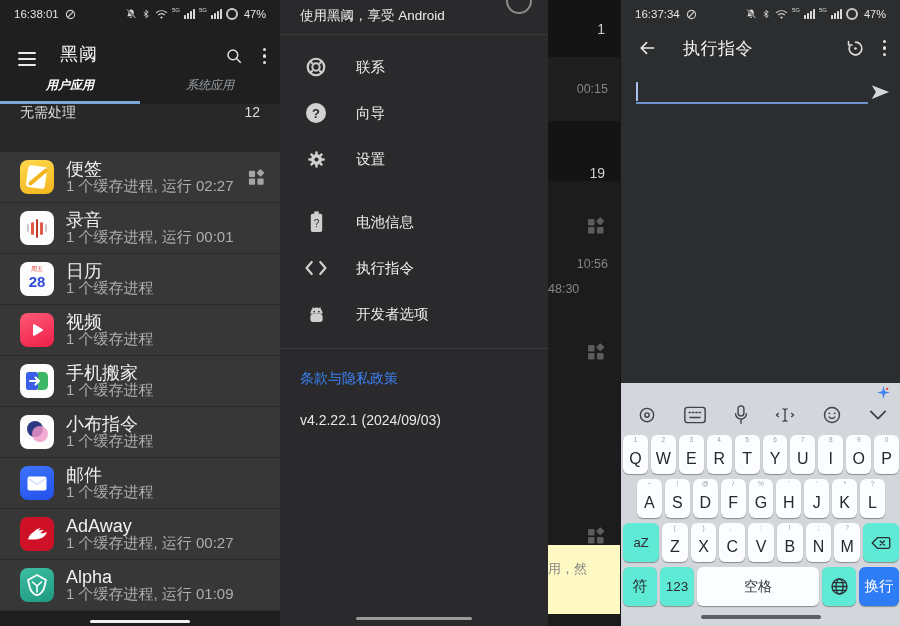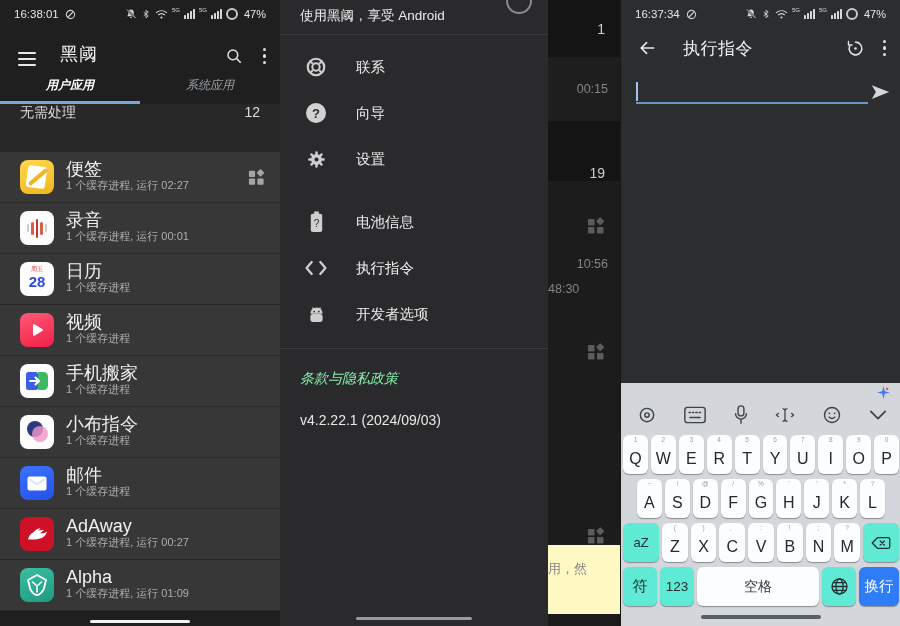--- a/index.html
+++ b/index.html
@@ -34,21 +34,21 @@
   .tab.active{color:#fff;font-weight:bold;}
   .tab.active::after{content:"";position:absolute;left:0;right:0;bottom:0;height:3px;background:#7aa7d8;}
   .sectionrow{position:absolute;top:104px;left:0;right:0;height:48px;background:#282828;
               display:flex;align-items:flex-start;justify-content:space-between;padding:0 20px;box-sizing:border-box;}
   .section-label,.section-count{font-size:14px;color:#dcdcdc;}
   .applist{position:absolute;top:152px;left:0;right:0;}
   .app-row{height:51px;background:#373737;border-bottom:1px solid #2a2a2a;display:flex;align-items:center;padding:0 14px 0 20px;box-sizing:border-box;}
   .ai{width:34px;height:34px;border-radius:8px;position:relative;overflow:hidden;flex:none;}
   .app-text{margin-left:12px;flex:1;min-width:0;}
   .app-name{font-size:18px;color:#f0f0f0;line-height:17px;}
-  .app-status{font-size:11px;color:#aeaeae;line-height:15px;}
+  .app-status{font-size:15px;color:#aeaeae;line-height:15px;}
   .widget-badge svg{opacity:.85;}
   
   .ic-notes{background:linear-gradient(160deg,#ffd94d,#f2b51d);}
   .ic-notes .sheet{position:absolute;left:7px;top:6px;width:19px;height:22px;background:#fff;border-radius:3px;transform:rotate(8deg);}
   .ic-notes .pencil{position:absolute;left:6px;top:15px;width:24px;height:3.5px;background:#f2b51d;border-radius:2px;transform:rotate(-40deg);}
   .ic-rec{background:#fdfdfd;display:flex;align-items:center;justify-content:center;gap:2px;}
   .ic-rec i{display:block;width:2.6px;border-radius:2px;}
   .ic-cal{background:#fdfdfd;text-align:center;}
   .cal-week{display:block;font-size:6px;color:#e23b30;margin-top:4px;line-height:7px;}
   .cal-day{display:block;font-size:15px;font-weight:bold;color:#2f4bd8;line-height:17px;}
@@ -65,21 +65,21 @@
   .p-mid{left:280px;width:340px;background:#141414;}
   .drawer{position:absolute;left:0;top:0;width:268px;height:626px;background:#2a2a2c;overflow:hidden;box-shadow:1px 0 4px rgba(0,0,0,.5);}
   .drawer-tagline{padding:7px 0 9px 20px;font-size:13.5px;color:#ececec;border-bottom:1px solid rgba(255,255,255,.07);}
   .drawer-logo{position:absolute;right:16px;top:-12px;width:22px;height:22px;border:2.5px solid #8a8a8a;border-radius:50%;}
   .dmenu{padding-top:9px;}
   .dmenu-item{height:46px;display:flex;align-items:center;cursor:pointer;}
   .dmenu-icon{width:24px;margin-left:24px;display:flex;justify-content:center;}
   .dmenu-label{margin-left:28px;font-size:14.5px;color:#ededed;}
   .dmenu-gap{height:17px;}
   .d-divider{height:1px;background:rgba(255,255,255,.09);margin-top:11px;}
-  .d-terms{margin:21px 0 0 20px;font-size:14px;color:#86efac;font-style:italic;}
+  .d-terms{margin:21px 0 0 20px;font-size:14px;color:#3b82f6;}
   .d-version{margin:24px 0 0 20px;font-size:14px;color:#e8e8e8;}
   .gesturebar-drawer{position:absolute;bottom:6px;left:76px;width:116px;height:3.5px;background:#9a9a9a;border-radius:2px;}
   .qmark-circle{width:20px;height:20px;border-radius:50%;background:#d2d2d2;color:#2a2a2c;font-size:13px;font-weight:bold;
                 display:flex;align-items:center;justify-content:center;}
   
   .bgstrip{position:absolute;left:268px;top:0;width:72px;height:626px;background:#1c1c1c;}
   .bg-block{position:absolute;left:0;right:0;box-sizing:border-box;}
   .bg-num{font-size:14px;color:#cfcfcf;text-align:right;padding-right:15px;}
   .bg-time{font-size:12.5px;color:#858585;}
   .bg-badge{position:absolute;right:14px;}

